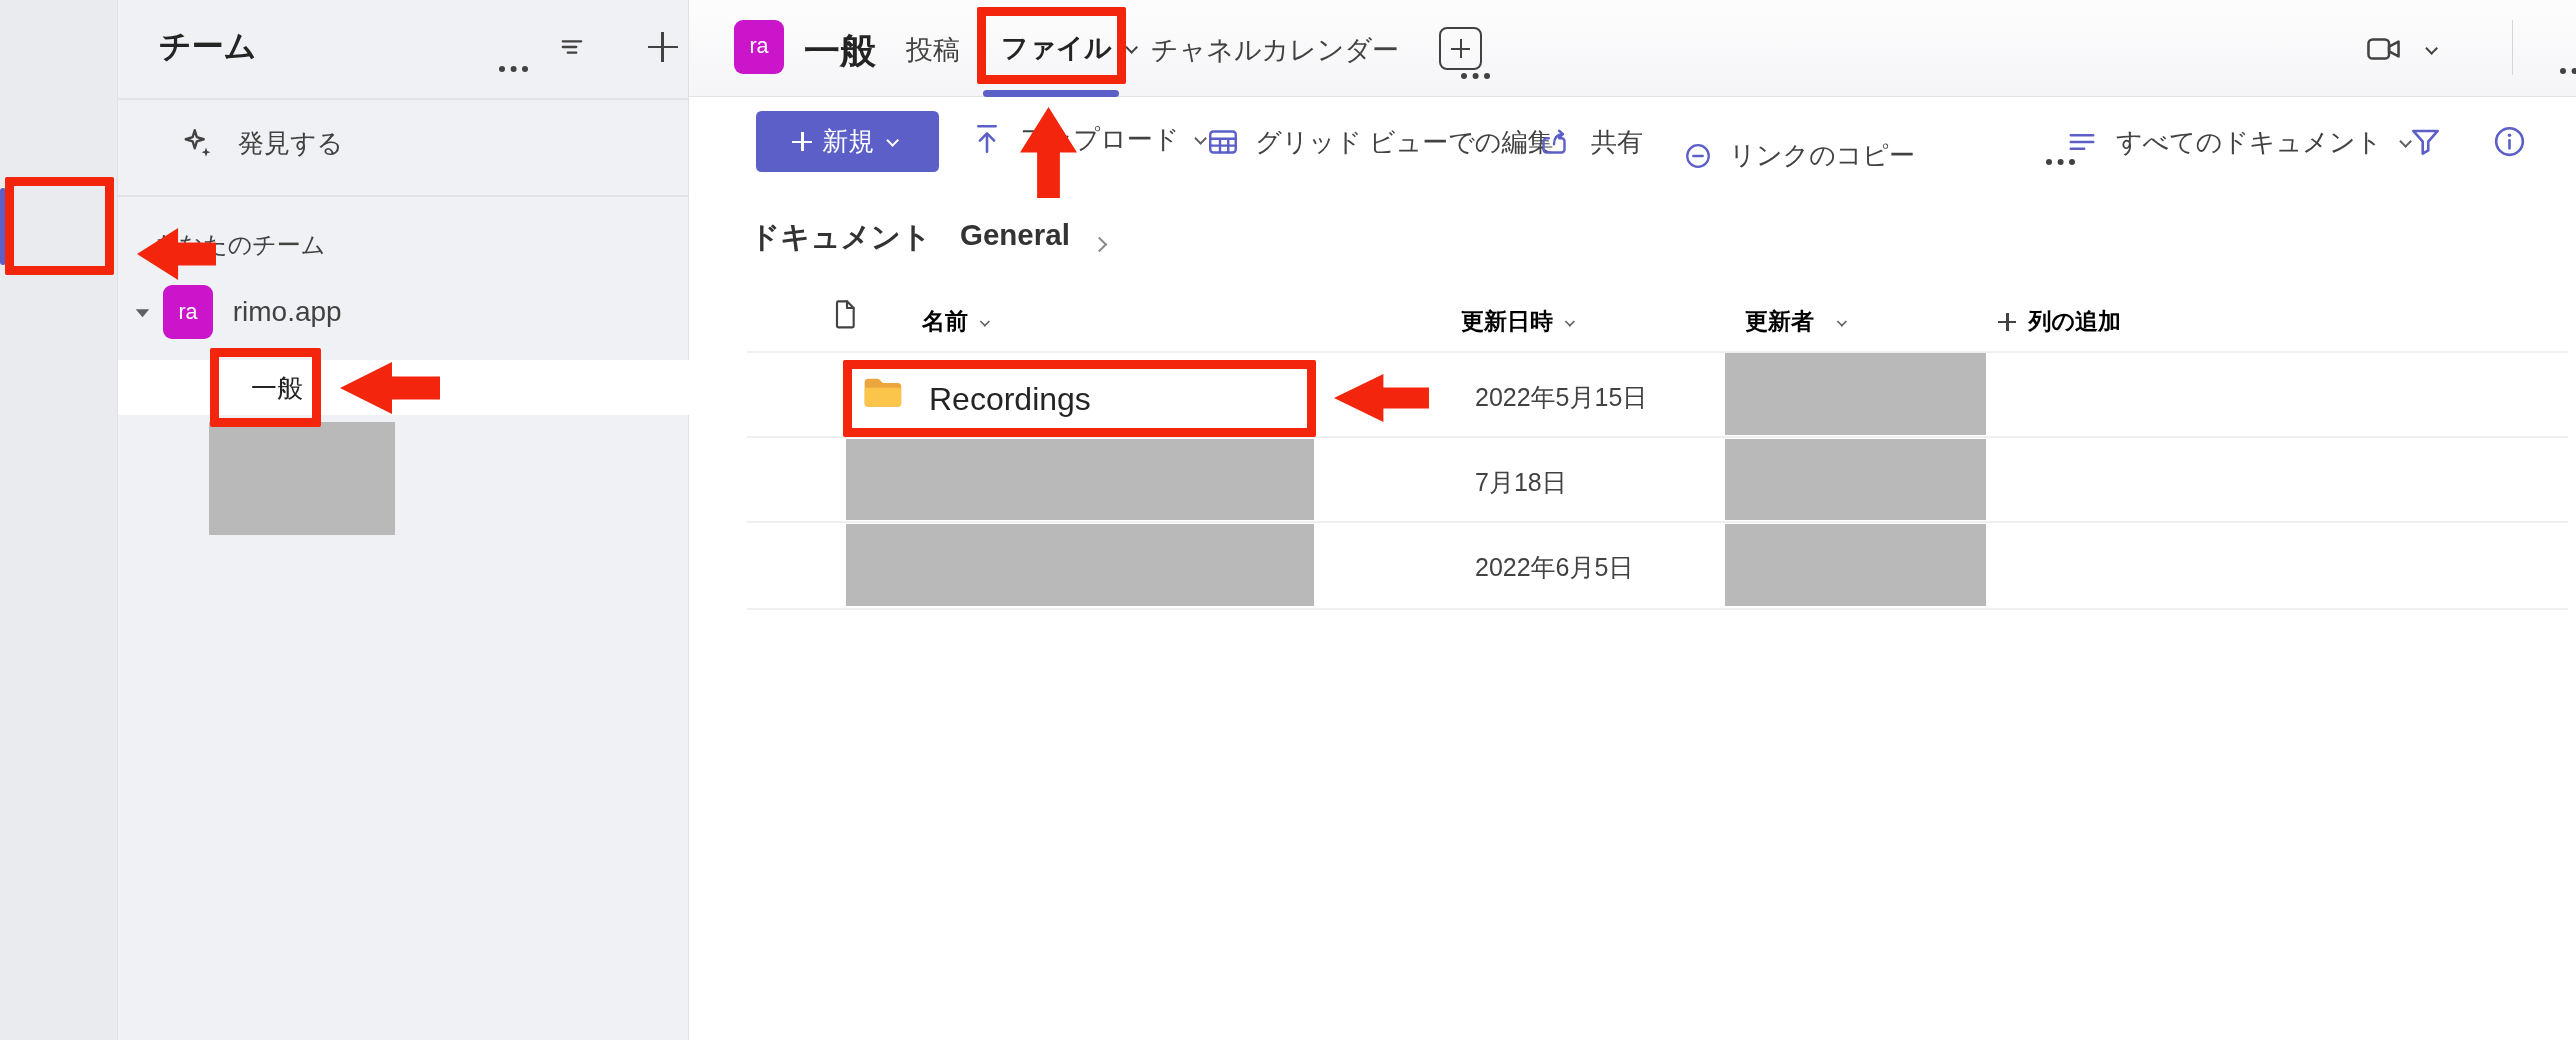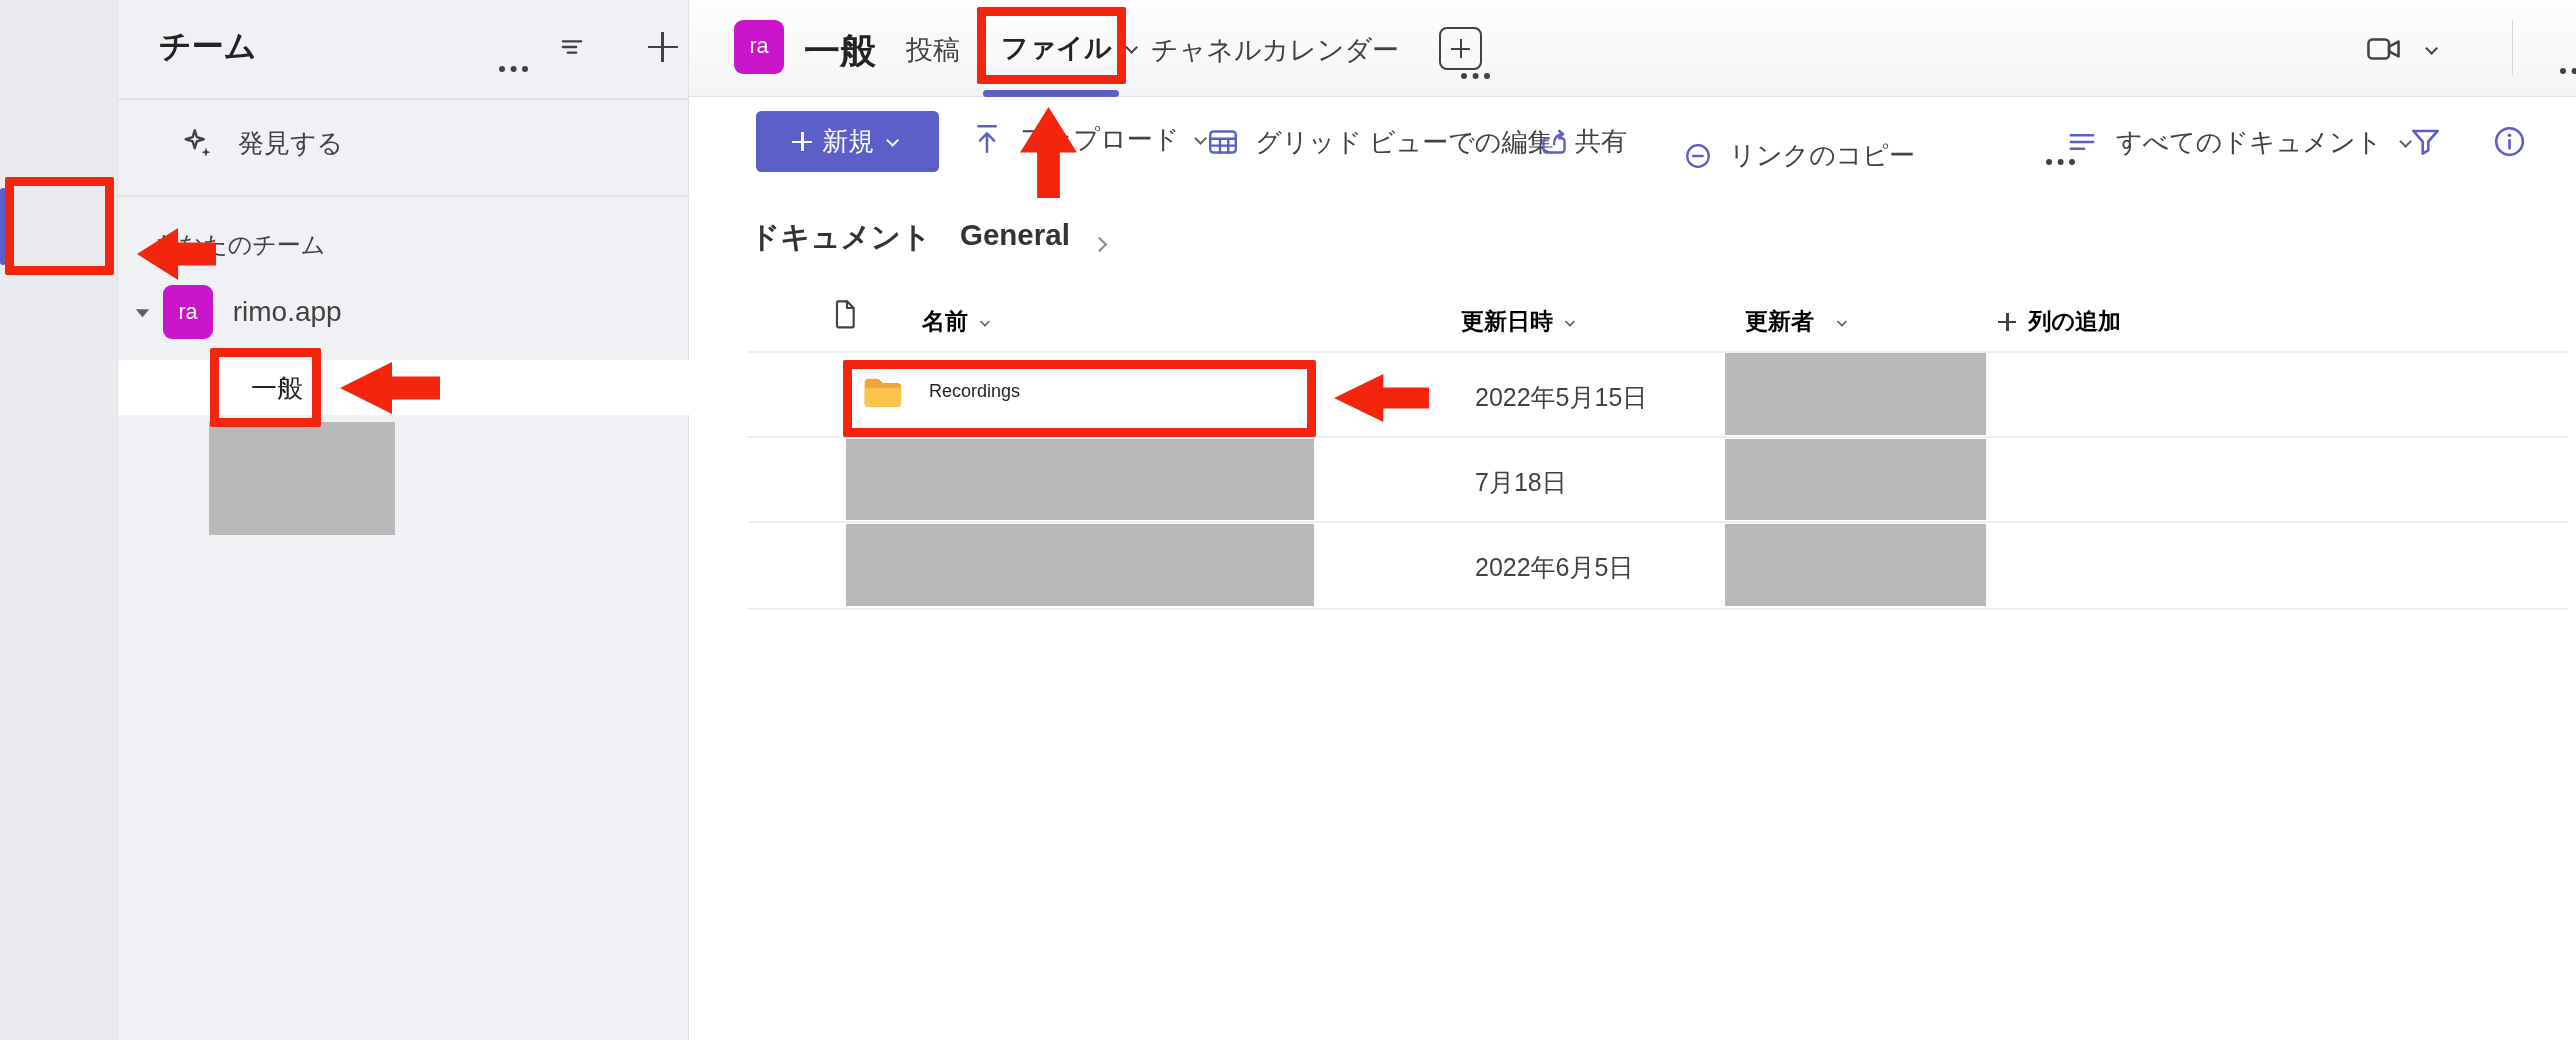--- a/index.html
+++ b/index.html
@@ -31,21 +31,21 @@
   .tab.active { font-weight:bold; color:#242424; }
   .tab-underline { left:983px; top:90px; width:136px; height:7.2px; border-radius:3.6px; background:#5b5fc7; z-index:11; }
 
   .btn-new { left:756px; top:111px; width:183px; height:61px; background:#5b5fc7; border:none; border-radius:5.4px; color:#fff; font-size:26px; display:flex; align-items:center; justify-content:center; gap:10.7px; z-index:11; font-family:inherit; }
   .tb-label { font-size:26px; color:#424242; z-index:11; white-space:nowrap; }
   .icon-accent { color:#5b5fc7; }
   .icon-gray { color:#424242; }
 
   .crumb { font-size:29.5px; font-weight:bold; color:#333; z-index:11; white-space:nowrap; }
   .th { font-size:23px; font-weight:bold; color:#000000; z-index:11; white-space:nowrap; }
-  .cell-name { font-size:18px; color:#242424; z-index:11; }
+  .cell-name { font-size:32px; color:#242424; z-index:11; }
   .cell-date { font-size:25px; color:#424242; z-index:11; }
   .row-sep { background:#efefef; height:1.8px; left:747px; width:1821px; z-index:5; }
   .redact { background:#b9b9b9; z-index:6; }
 
   
   .chev { position:relative; display:inline-block; width:18px; height:18px; }
   .chev::before { content:""; position:absolute; left:2.7px; top:3.6px; width:9px; height:9px;
     border-right:2.2px solid currentColor; border-bottom:2.2px solid currentColor; transform:rotate(45deg); }
   .chev.small::before { width:7.2px; height:7.2px; }
   .chev-right { position:relative; display:inline-block; width:16px; height:23px; }
@@ -255,21 +255,21 @@
   </div>
 
   <div class="abs" style="left:1205px; top:124px; z-index:11; display:flex; align-items:center; gap:14.3px;">
     <svg class="stroke icon-accent" viewBox="0 0 24 24" style="width:36px; height:36px;">
         <rect x="3.5" y="5" width="17" height="14" rx="2"></rect>
         <path d="M3.5 9.8h17M10 9.8v9.2M15.5 9.8v9.2M3.5 14.4h17"></path>
       </svg>
     <span class="tb-label">グリッド ビューでの編集</span>
   </div>
 
-  <div class="abs" style="left:1536px; top:124px; z-index:11; display:flex; align-items:flex-start; gap:3px;">
+  <div class="abs" style="left:1536px; top:124px; z-index:11; display:flex; align-items:center; gap:19px;">
     <svg class="stroke icon-accent" viewBox="0 0 24 24" style="width:36px; height:36px;">
         <path d="M15.5 9.5H17a2 2 0 0 1 2 2V17a2 2 0 0 1-2 2H7a2 2 0 0 1-2-2v-5.5a2 2 0 0 1 2-2h1.5"></path>
         <path d="M12 13.5c0-4 2-6.5 6-6.8M18 6.7l-2.6-2.2M18 6.7l-2.6 2.3"></path>
       </svg>
     <span class="tb-label">共有</span>
   </div>
 
   <div class="abs" style="left:1681px; top:125px; z-index:11; display:flex; align-items:center; gap:14.3px;margin-top:13px;">
     <svg class="stroke icon-accent" viewBox="0 0 24 24" style="width:34px; height:34px;">
         <circle cx="12" cy="12" r="7.6"></circle>

